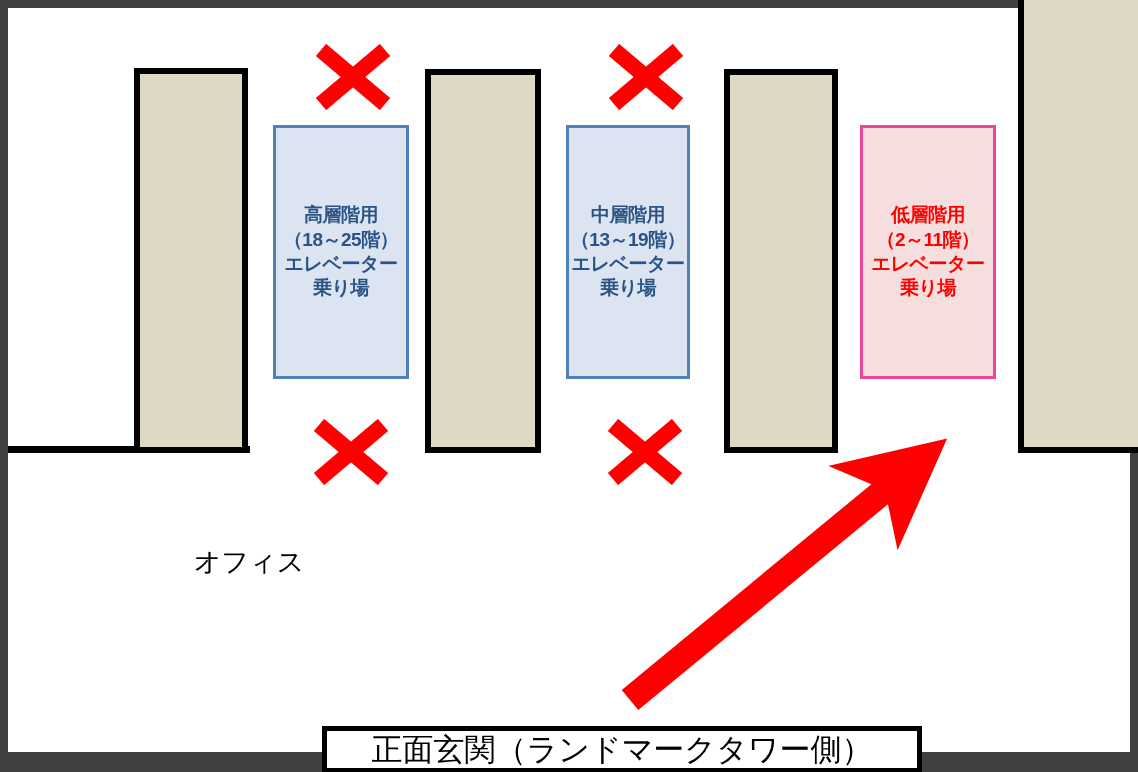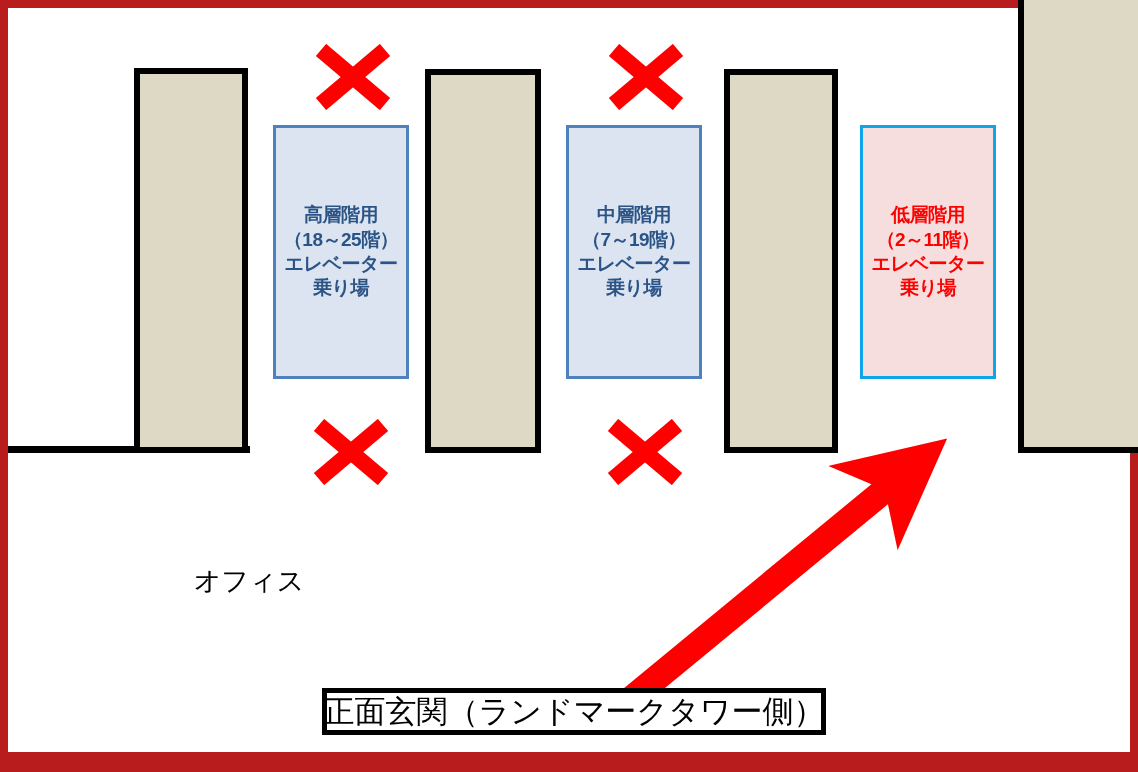--- a/index.html
+++ b/index.html
@@ -5,21 +5,21 @@
 <style>
   html, body {
     margin: 0;
     padding: 0;
     background: #ffffff;
   }
   #stage {
     position: relative;
     width: 1138px;
     height: 772px;
-    background: #b91c1c;
+    background: #404040;
     overflow: hidden;
     font-family: "Liberation Sans", "DejaVu Sans", sans-serif;
   }
   
   #canvas {
     position: absolute;
     left: 8px;
     top: 8px;
     width: 1122px;
     height: 744px;
@@ -52,21 +52,21 @@
     font-size: 19px;
     letter-spacing: -0.5px;
   }
   .ev-box.blue {
     background: #dce4f1;
     border: 3px solid #4f81bd;
     color: #2b5486;
   }
   .ev-box.red {
     background: #f5dedd;
-    border: 3px solid #0ea5e9;
+    border: 3px solid #ec4899;
     color: #ff0000;
   }
   .ev-label {
     display: block;
     width: 100%;
     padding: 0 2px;
   }
   .ev-label span { display: block; white-space: nowrap; }
   .xmark {
     position: absolute;
@@ -119,24 +119,24 @@
 
     <div class="ev-box blue" style="left:265px; top:117px; width:136px; height:254px;">
       <span class="ev-label">
         <span>高層階用</span>
         <span>（18～25階）</span>
         <span>エレベーター</span>
         <span>乗り場</span>
       </span>
     </div>
 
-    <div class="ev-box blue" style="left:558px; top:117px; width:136px; height:254px;">
+    <div class="ev-box blue" style="left:558px; top:117px; width:124px; height:254px;">
       <span class="ev-label">
         <span>中層階用</span>
-        <span>（7～19階）</span>
+        <span>（13～19階）</span>
         <span>エレベーター</span>
         <span>乗り場</span>
       </span>
     </div>
 
     <div class="ev-box red" style="left:852px; top:117px; width:136px; height:254px;">
       <span class="ev-label">
         <span>低層階用</span>
         <span>（2～11階）</span>
         <span>エレベーター</span>
@@ -166,22 +166,22 @@
 
     <svg class="arrow" viewBox="0 0 1122 744">
       <defs>
         <marker id="arrowhead" markerWidth="4.2" markerHeight="4.2" refX="2.0" refY="2.1" orient="auto">
           <path d="M0,0 L4.2,2.1 L0,4.2 L1.1,2.1 Z" fill="#ff0000"></path>
         </marker>
       </defs>
       <line x1="622" y1="692" x2="895" y2="467" stroke="#ff0000" stroke-width="26" marker-end="url(#arrowhead)"></line>
     </svg>
 
-    <div class="plain-label" style="left:96px; top:554px; width:290px;">
+    <div class="plain-label" style="left:96px; top:535px; width:290px;">
       <span>オフィス</span>
     </div>
 
-    <div class="entrance-box" style="left:314px; top:680px; width:504px; height:47px;">
+    <div class="entrance-box" style="left:314px; top:718px; width:600px; height:47px;">
       <span>正面玄関（ランドマークタワー側）</span>
     </div>
 
   </div>
 </div>
 
 </body></html>

